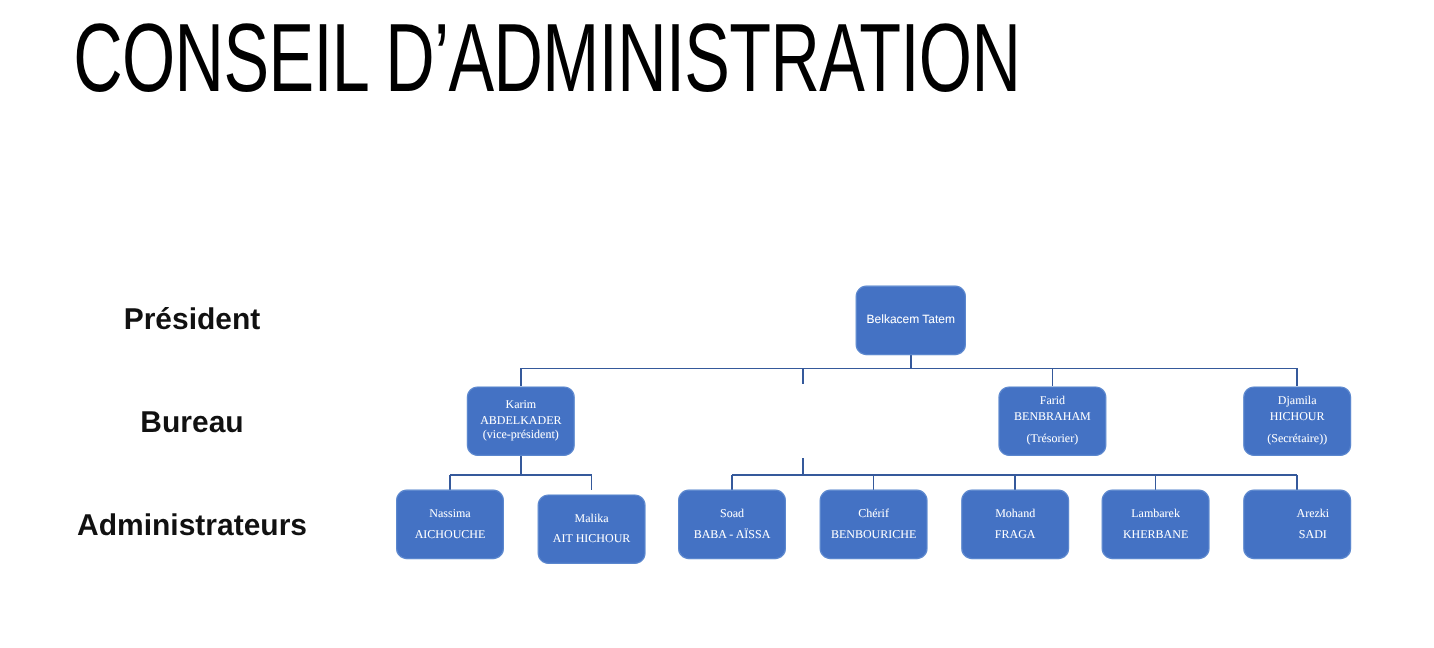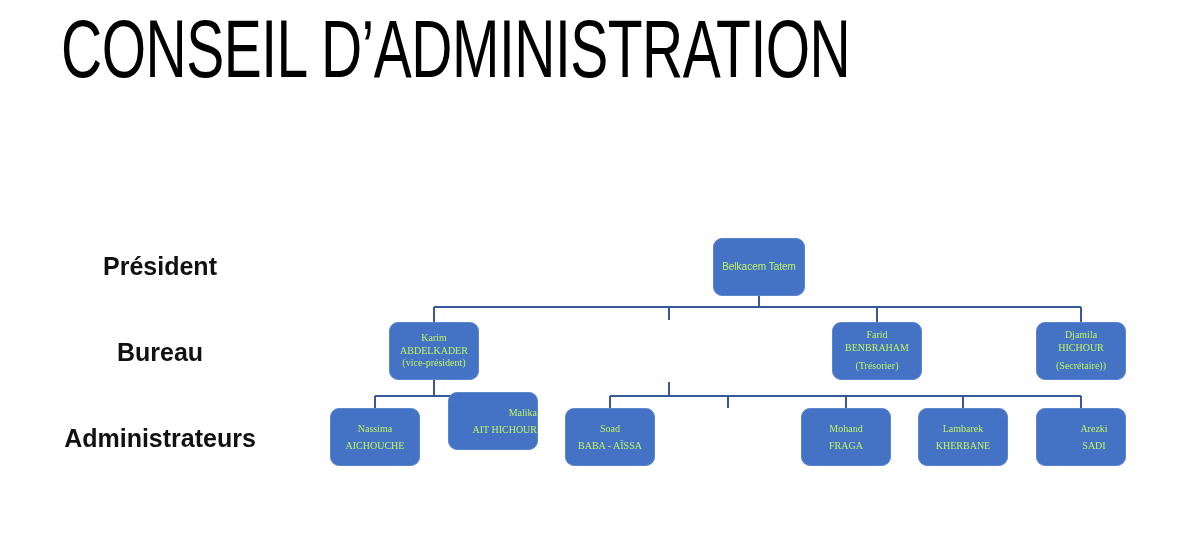--- a/index.html
+++ b/index.html
@@ -37,21 +37,21 @@
     width:90px;height:58px;
     background:#4472C4;
     border:1px solid #5B87CE;
     border-radius:9px;
     box-sizing:border-box;
     display:flex;
     flex-direction:column;
     justify-content:center;
     align-items:center;
     text-align:center;
-    color:#bef264;
+    color:#ffffff;
   }
   .node.serif{font-family:"Liberation Serif", serif;}
   .node.sans{font-family:"Liberation Sans", sans-serif;}
   .node .nline{font-size:10px;line-height:12.5px;white-space:nowrap;}
   .node .nrole{font-size:10px;line-height:12.5px;white-space:nowrap;}
   .node .nrole.gap{margin-top:6px;}
   .node.wide-lines .nline,
   .node.wide-lines .nrole{line-height:16.5px;}
   .node.admin .nline{font-size:10px;line-height:17px;}
   
@@ -112,30 +112,34 @@
     <div class="nline">Djamila</div>
     <div class="nline">HICHOUR</div>
     <div class="nrole gap">(Secrétaire))</div>
   </div>
 
   <div class="node serif admin" style="left:330px;top:408px;">
     <div class="nline">Nassima</div>
     <div class="nline">AICHOUCHE</div>
   </div>
 
-  <div class="node serif admin" style="left:448px;top:392px;align-items:flex-end;">
+  <div class="node serif admin" style="left:448px;top:412px;">
     <div class="nline">Malika</div>
     <div class="nline">AIT HICHOUR</div>
   </div>
 
   <div class="node serif admin" style="left:565px;top:408px;">
     <div class="nline">Soad</div>
     <div class="nline">BABA - AÏSSA</div>
   </div>
 
+  <div class="node serif admin" style="left:683px;top:408px;">
+    <div class="nline">Chérif</div>
+    <div class="nline">BENBOURICHE</div>
+  </div>
 
   <div class="node serif admin" style="left:801px;top:408px;">
     <div class="nline">Mohand</div>
     <div class="nline">FRAGA</div>
   </div>
 
   <div class="node serif admin" style="left:918px;top:408px;">
     <div class="nline">Lambarek</div>
     <div class="nline">KHERBANE</div>
   </div>

